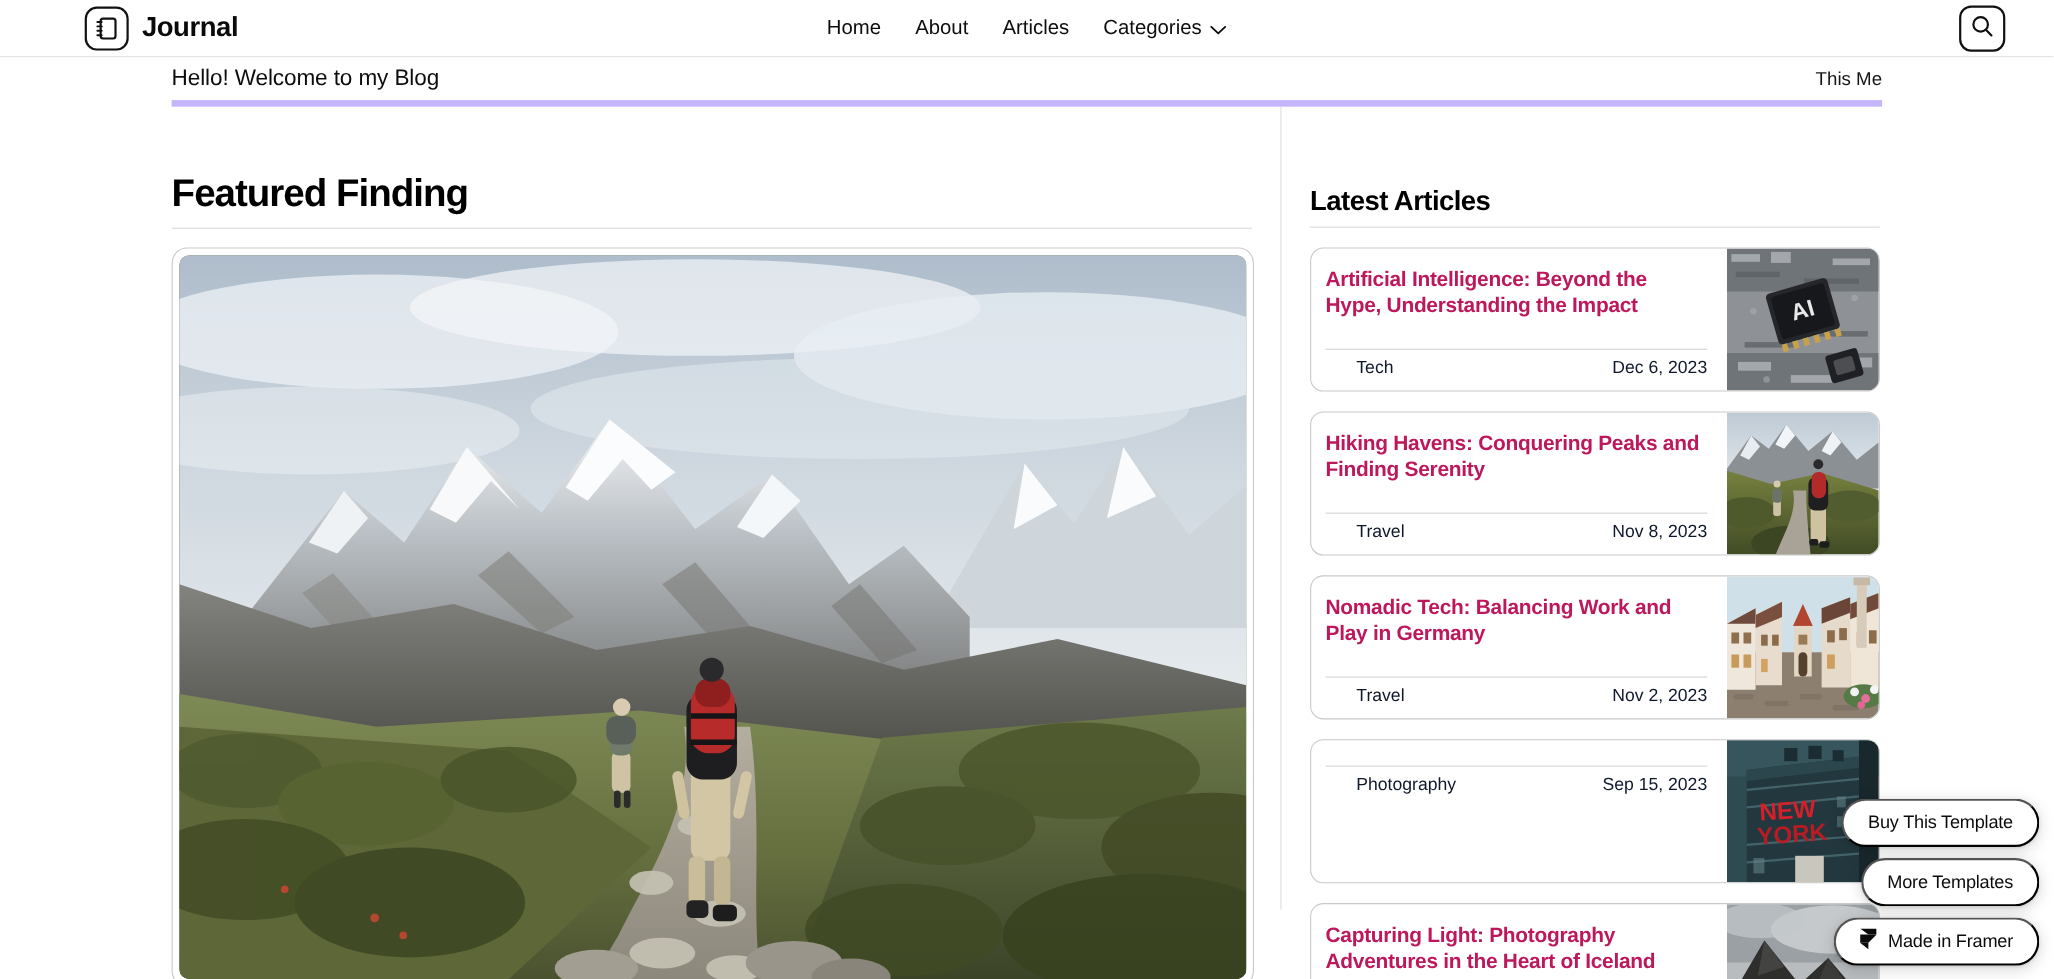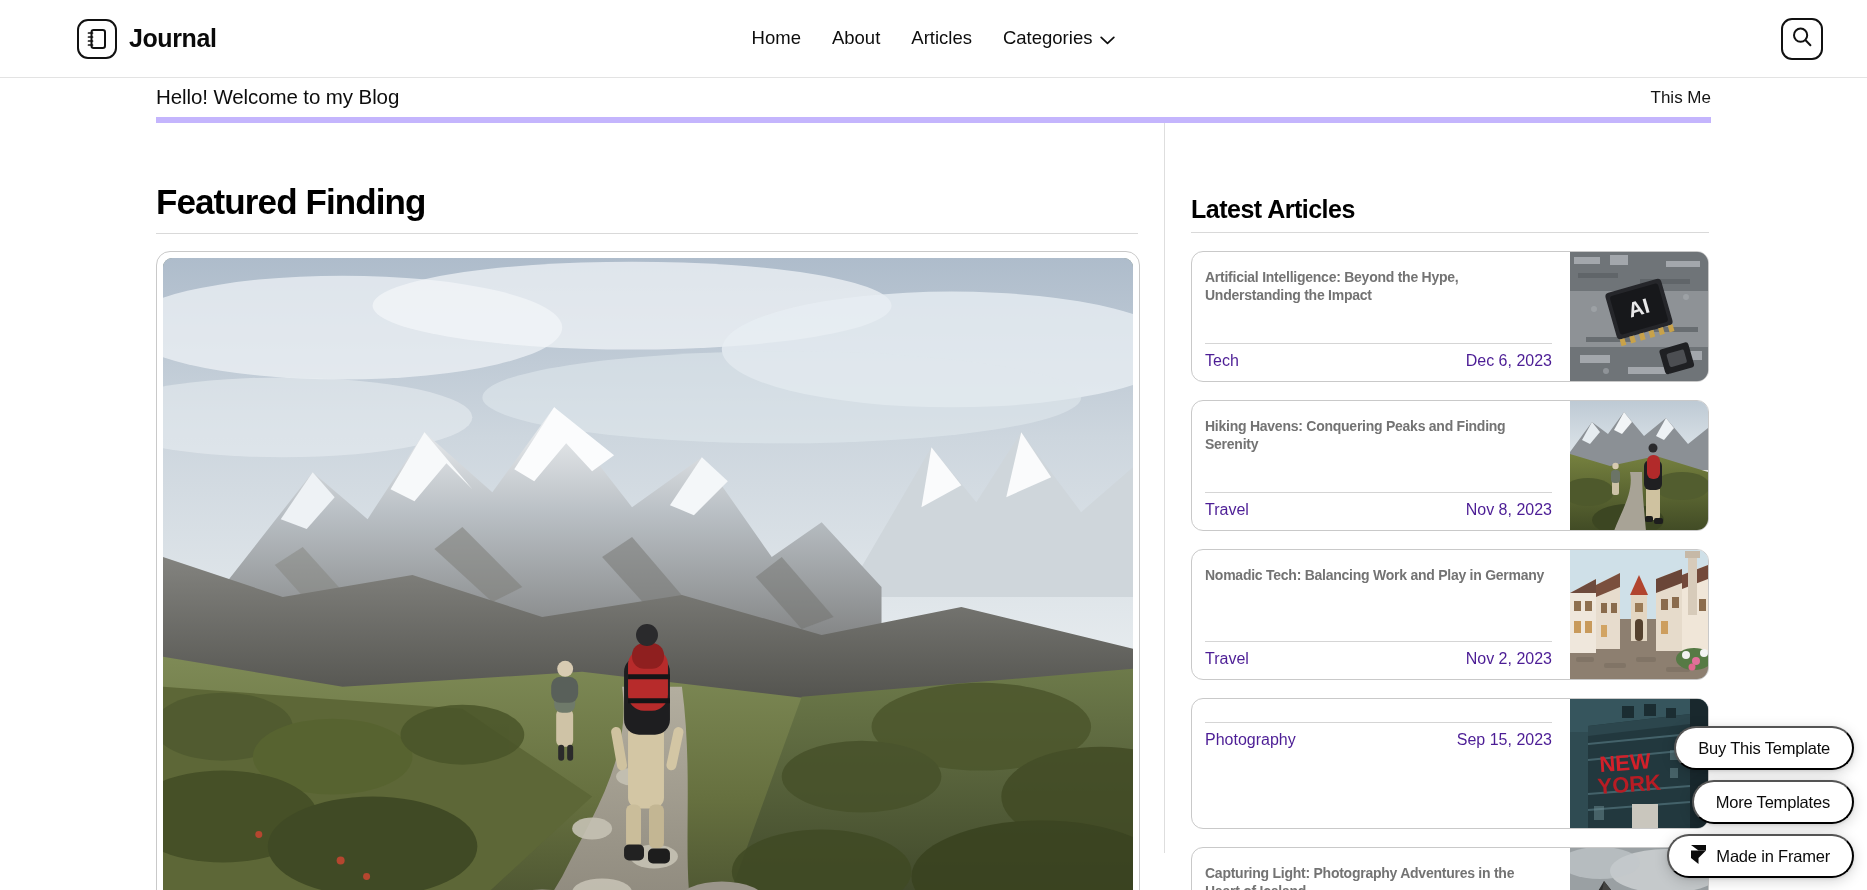--- a/index.html
+++ b/index.html
@@ -19,21 +19,21 @@
     position: relative;
     width: 1867px;
     height: 890px;
     overflow: hidden;
     background: #fff;
   }
 
   
   .topnav {
     position: relative;
-    height: 78px;
+    height: 52px;
     display: flex;
     align-items: center;
     border-bottom: 1px solid #e3e3e3;
     background: #fff;
   }
 
   .brand {
     position: absolute;
     left: 77px;
     display: flex;
@@ -212,38 +212,39 @@
   }
   .card-body {
     flex: 1 1 auto;
     min-width: 0;
     padding: 17px 18px 12px 13px;
     display: flex;
     flex-direction: column;
     justify-content: space-between;
   }
   .card-title {
-    font-size: 14px;
+    font-size: 19px;
     line-height: 1.26;
-    color: #737373;
+    color: #be185d;
     letter-spacing: -0.25px;
     max-width: 365px;
   }
   .card-meta {
     display: flex;
     align-items: center;
     justify-content: space-between;
     border-top: 1px solid #d5d5d5;
     padding-top: 9px;
     margin-top: 6px;
   }
   .card-cat, .card-date {
     font-size: 16px;
-    color: #4c1d95;
+    color: #0f172a;
     line-height: 1;
+    margin-left: 28px;
   }
   .card-thumb {
     flex: 0 0 auto;
     width: 138px;
     height: 100%;
     overflow: hidden;
     background: #ddd;
   }
   .card-thumb svg { display: block; width: 100%; height: 100%; }
 

